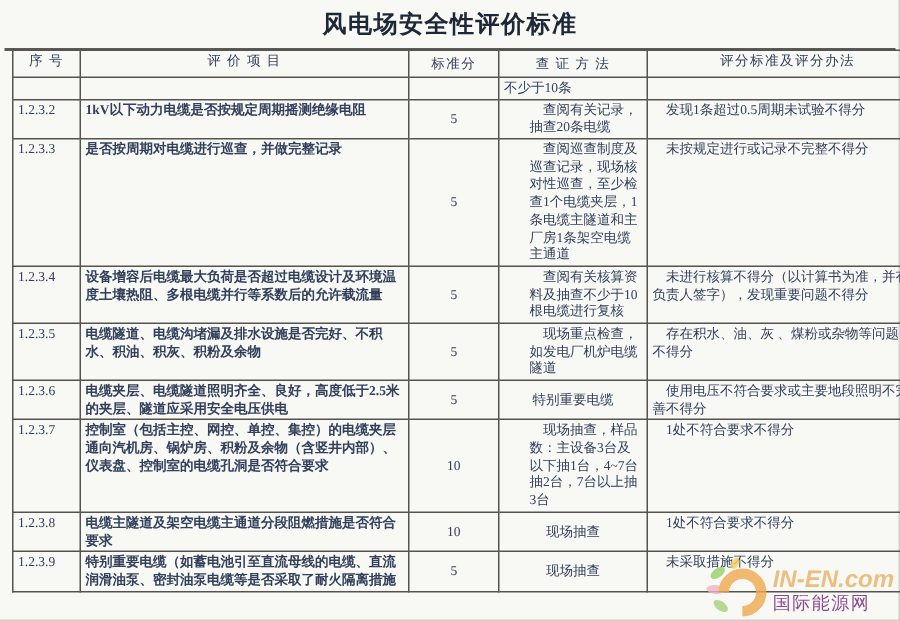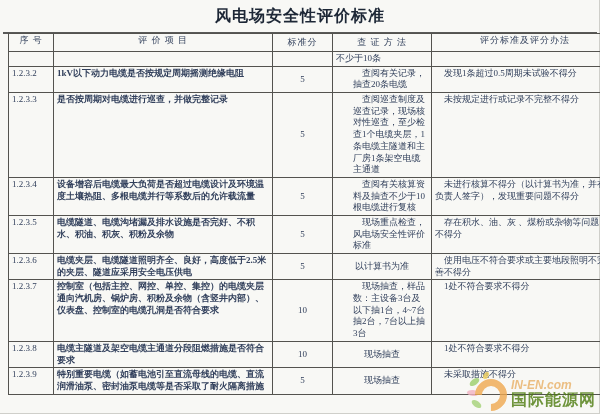--- a/index.html
+++ b/index.html
@@ -54,24 +54,24 @@
     transform:rotate(-45deg);
   }
   .wm-petal { position:absolute; border-radius:50%; }
   .wm-petal.p1 { left:1px;  top:4px;  width:11px; height:6px; background:#9ccf6a; transform:rotate(-35deg); }
   .wm-petal.p2 { left:-1px; top:15px; width:12px; height:6px; background:#f2b3c3; transform:rotate(5deg); }
   .wm-petal.p3 { left:3px;  top:26px; width:11px; height:6px; background:#a5d277; transform:rotate(35deg); }
   .wm-petal.p4 { left:14px; top:-2px; width:8px;  height:5px; background:#f4d35e; transform:rotate(-60deg); }
   .wm-text { display:flex; flex-direction:column; line-height:1.05; }
   .wm-brand {
     font-family:"Liberation Sans", sans-serif; font-style:italic;
-    font-weight:bold; font-size:12px; color:#e9b066;
+    font-weight:bold; font-size:16px; color:#e9b066;
   }
   .wm-name {
-    font-weight:bold; font-size:16px; letter-spacing:1px; color:#4d7c0f;
+    font-weight:normal; font-size:12px; letter-spacing:1px; color:#701a75;
   }
 </style>
 </head>
 <body>
 
 <div class="page">
 
   <div class="doc-title">风电场安全性评价标准</div>
   <div class="title-rule"></div>
 
@@ -111,28 +111,28 @@
           <td class="col-id">1.2.3.4</td>
           <td class="col-item">设备增容后电缆最大负荷是否超过电缆设计及环境温度土壤热阻、多根电缆并行等系数后的允许载流量</td>
           <td class="col-score">5</td>
           <td class="col-method long">查阅有关核算资料及抽查不少于10根电缆进行复核</td>
           <td class="col-criteria">未进行核算不得分（以计算书为准，并有负责人签字），发现重要问题不得分</td>
         </tr>
         <tr>
           <td class="col-id">1.2.3.5</td>
           <td class="col-item">电缆隧道、电缆沟堵漏及排水设施是否完好、不积水、积油、积灰、积粉及余物</td>
           <td class="col-score">5</td>
-          <td class="col-method long">现场重点检查，风电场安全性评价标准</td>
+          <td class="col-method long">现场重点检查，如发电厂机炉电缆隧道</td>
           <td class="col-criteria">存在积水、油、灰 、煤粉或杂物等问题不得分</td>
         </tr>
         <tr>
           <td class="col-id">1.2.3.6</td>
           <td class="col-item">电缆夹层、电缆隧道照明齐全、良好，高度低于2.5米的夹层、隧道应采用安全电压供电</td>
           <td class="col-score">5</td>
-          <td class="col-method">以计算书为准</td>
+          <td class="col-method">特别重要电缆</td>
           <td class="col-criteria">使用电压不符合要求或主要地段照明不完善不得分</td>
         </tr>
         <tr>
           <td class="col-id">1.2.3.7</td>
           <td class="col-item">控制室（包括主控、网控、单控、集控）的电缆夹层通向汽机房、锅炉房、积粉及余物（含竖井内部）、仪表盘、控制室的电缆孔洞是否符合要求</td>
           <td class="col-score">10</td>
           <td class="col-method long">现场抽查，样品数：主设备3台及以下抽1台，4~7台抽2台，7台以上抽3台</td>
           <td class="col-criteria">1处不符合要求不得分</td>
         </tr>
         <tr>

